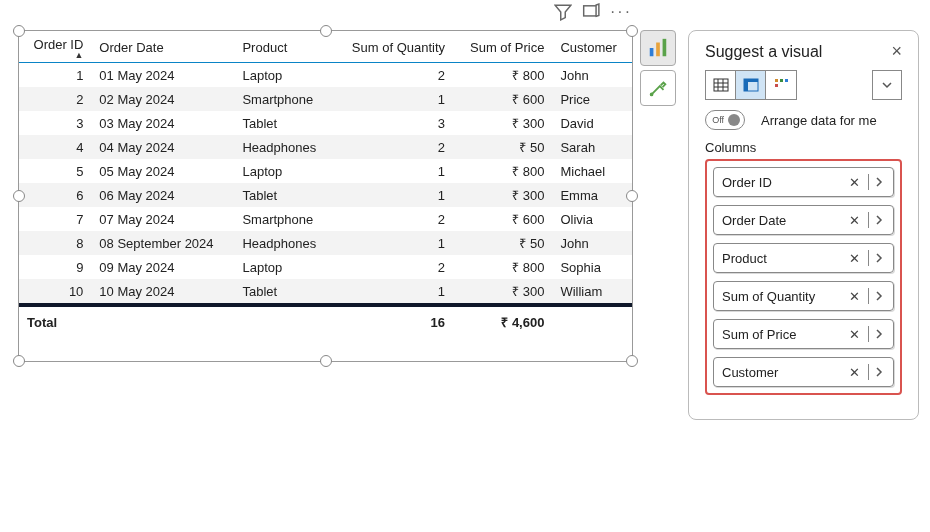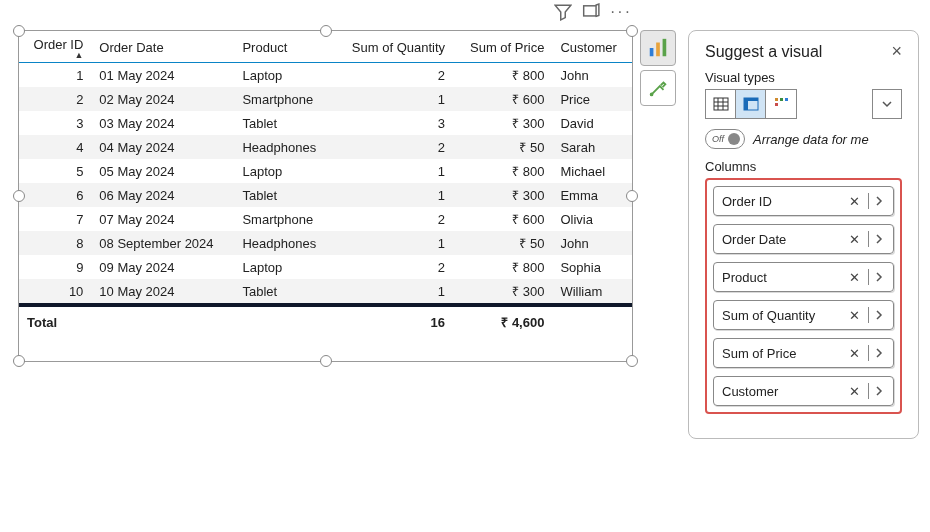--- a/index.html
+++ b/index.html
@@ -120,21 +120,21 @@
   }
   .vistype-cell:last-child { border-right:none; }
   .vistype-cell.sel { background:#d0e4f5; }
   .vistype-expand {
     width:30px; height:30px; margin-left:auto;
     border:1px solid #888;
     display:flex; align-items:center; justify-content:center;
   }
   .vistype-cell svg, .vistype-expand svg { width:16px; height:16px; }
 
-  .toggle-row { display:flex; align-items:center; gap:8px; margin-bottom:10px;font-style:italic; }
+  .toggle-row { display:flex; align-items:center; gap:16px; margin-bottom:10px; }
   .pill {
     width:40px; height:20px; border:1px solid #888; border-radius:10px;
     display:flex; align-items:center; padding:0 4px; font-size:9px; color:#555;
     justify-content:flex-end;
   }
   .pill .knob { width:12px;height:12px;border-radius:50%;background:#888;margin-left:4px; }
 
   .col-list {
     border: 2px solid #d9534f;
     border-radius: 4px;
@@ -316,21 +316,20 @@
       </svg>
   </div>
 </div>
 
 <div class="panel">
   <div class="panel-title-row">
     <div class="panel-title">Suggest a visual</div>
     <div class="close-x">×</div>
   </div>
 
-  <div class="sect-label">Visual types</div>
   <div class="vistype-row">
     <div class="vistype-group">
       <div class="vistype-cell">
         <svg viewBox="0 0 16 16" fill="none" stroke="#333" stroke-width="1">
             <rect x="1" y="2" width="14" height="12"></rect>
             <line x1="1" y1="6" x2="15" y2="6"></line>
             <line x1="1" y1="10" x2="15" y2="10"></line>
             <line x1="5" y1="2" x2="5" y2="14"></line>
             <line x1="10" y1="2" x2="10" y2="14"></line>
           </svg>

